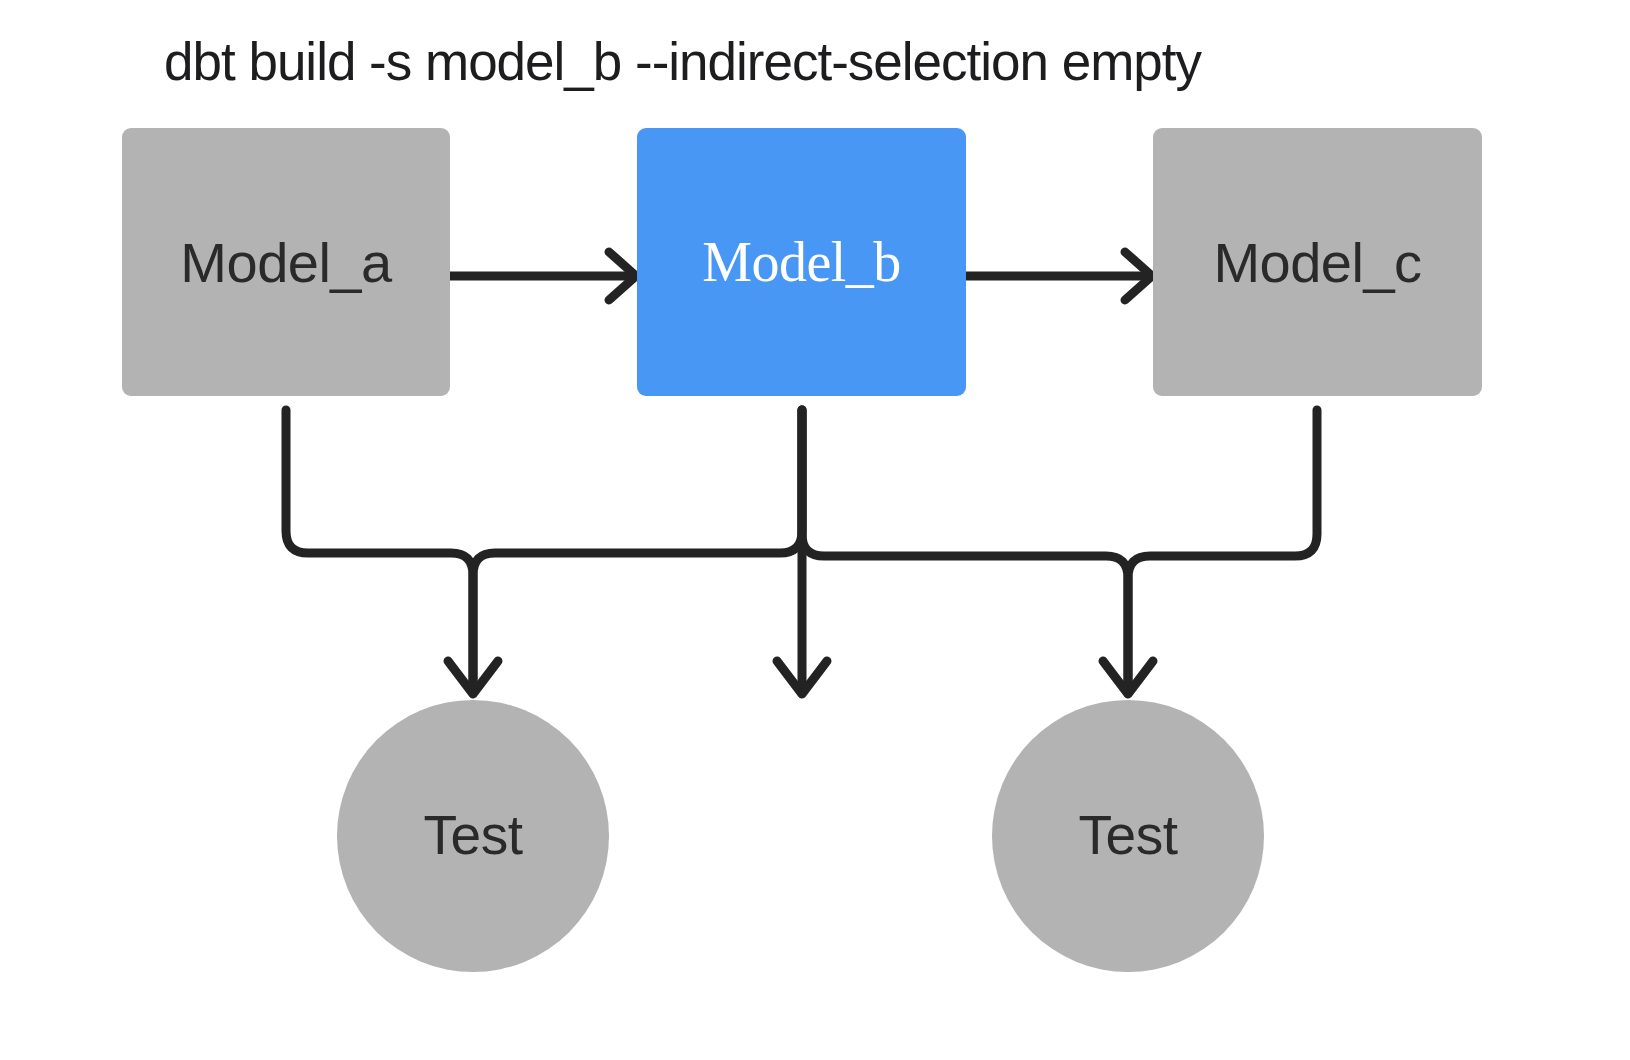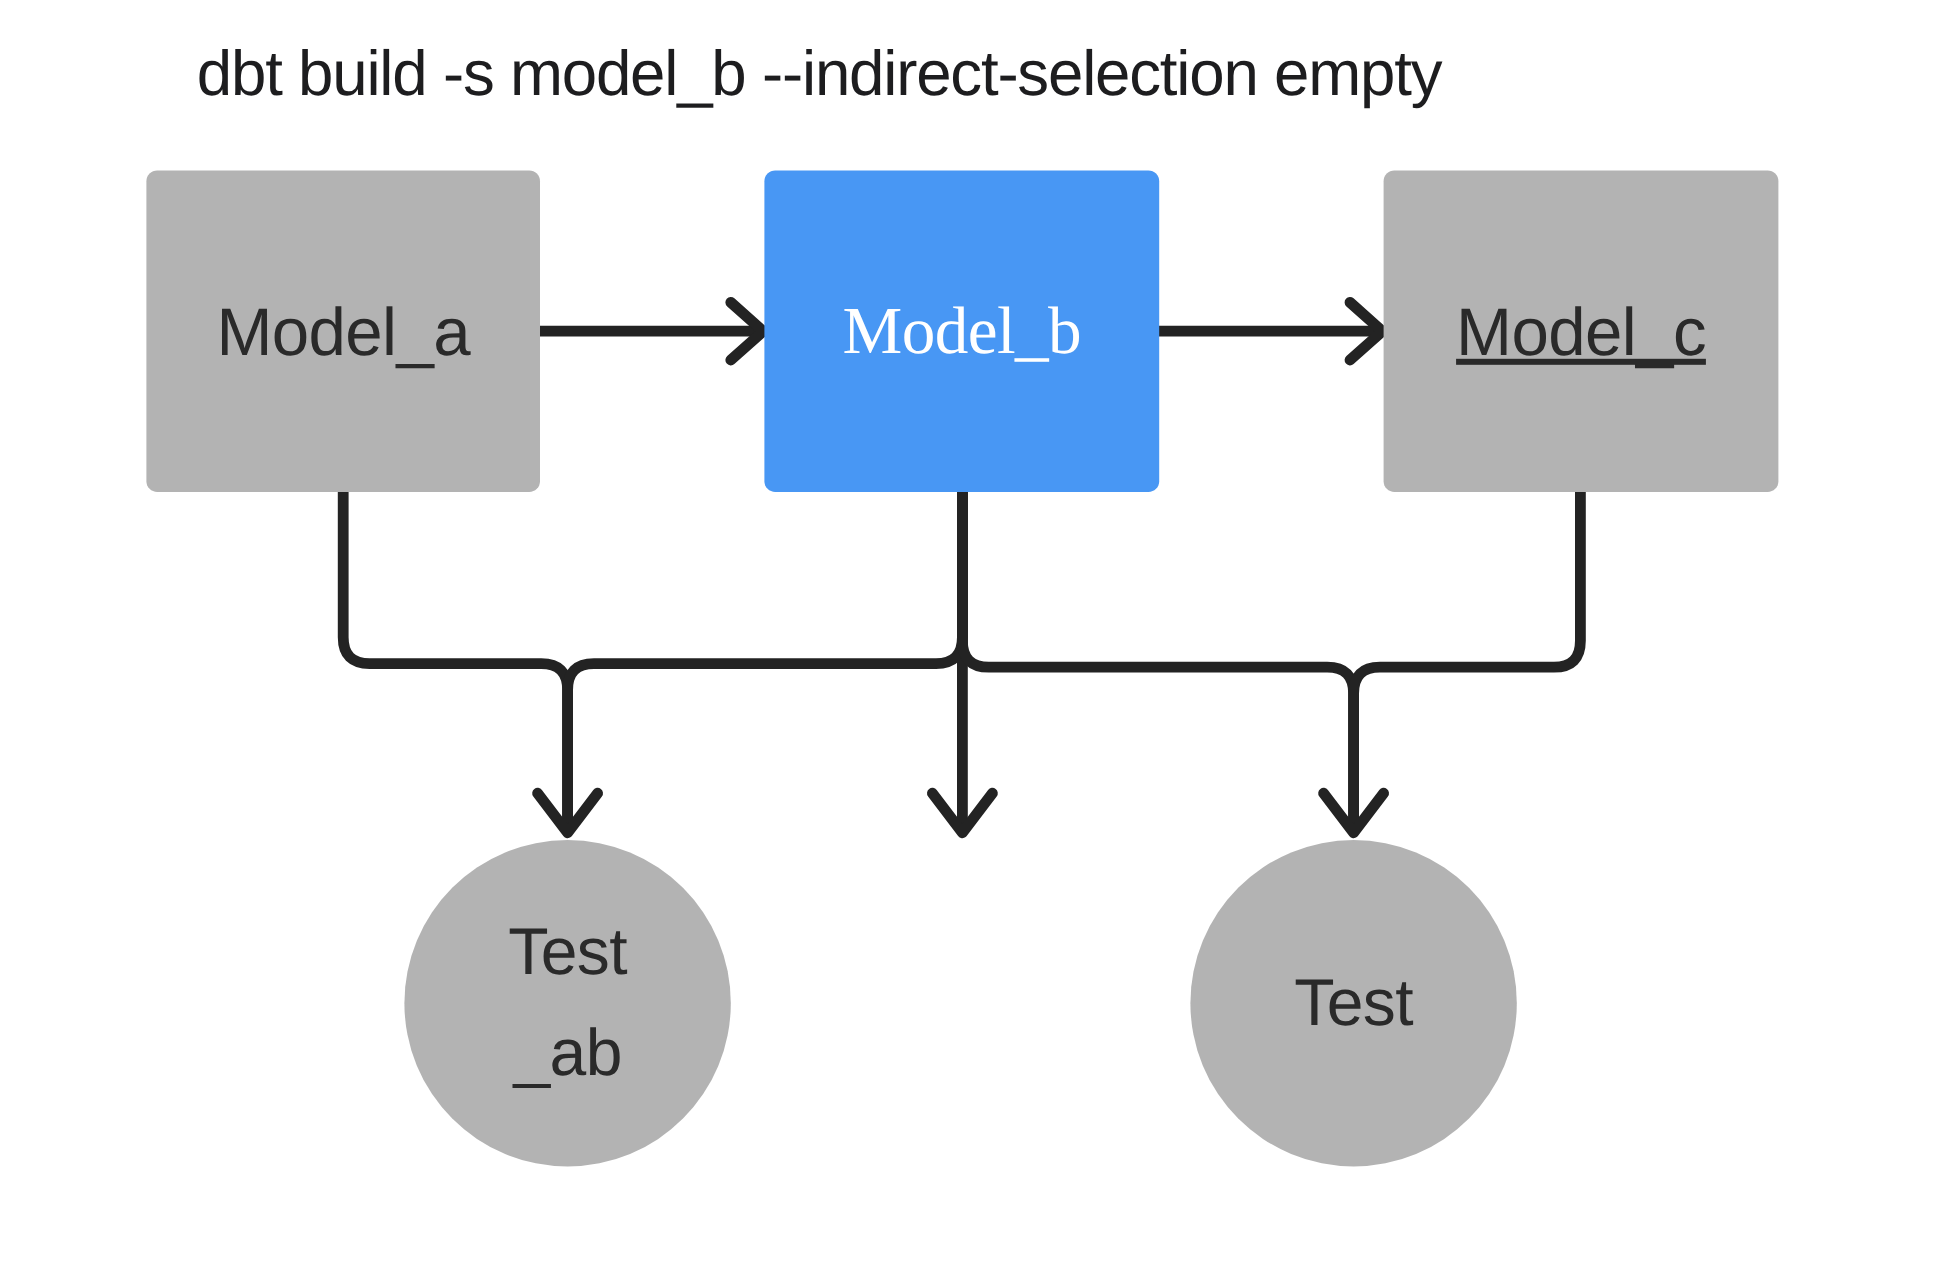--- a/index.html
+++ b/index.html
@@ -42,40 +42,40 @@
   }
   .edge {
     fill: none;
     stroke: var(--edge-dark);
     stroke-width: 9;
     stroke-linecap: round;
     stroke-linejoin: round;
   }
   .model {
     position: absolute;
-    top: 142px;
+    top: 128px;
     height: 268px;
     border-radius: 9px;
     background: var(--node-gray);
     color: var(--text-dark);
     font-size: 56px;
     display: flex;
     align-items: center;
     justify-content: center;
     letter-spacing: -0.5px;
     text-align: center;
   }
   .model.selected {
     background: var(--node-selected-blue);
     color: var(--text-on-blue);
     font-family: Liberation Serif, serif;
   }
   #model-a { left: 122px; width: 328px; }
   #model-b { left: 637px; width: 329px; }
-  #model-c { left: 1153px; width: 329px; text-decoration: underline; }
+  #model-c { left: 1153px; width: 329px; }
   .test {
     position: absolute;
     top: 700px;
     width: 272px;
     height: 272px;
     border-radius: 50%;
     background: var(--node-gray);
     color: var(--text-dark);
     font-size: 55px;
     line-height: 1.52;
@@ -141,19 +141,18 @@
   </div>
   <div class="model selected" id="model-b">
     <span>Model_b</span>
   </div>
   <div class="model" id="model-c">
     <span>Model_c</span>
   </div>
 
   <div class="test" id="test-ab">
     <div>Test</div>
-    <div>_ab</div>
   </div>
   <div class="test" id="test-bc">
     <div>Test</div>
   </div>
 
 </div>
 
 </body></html>

